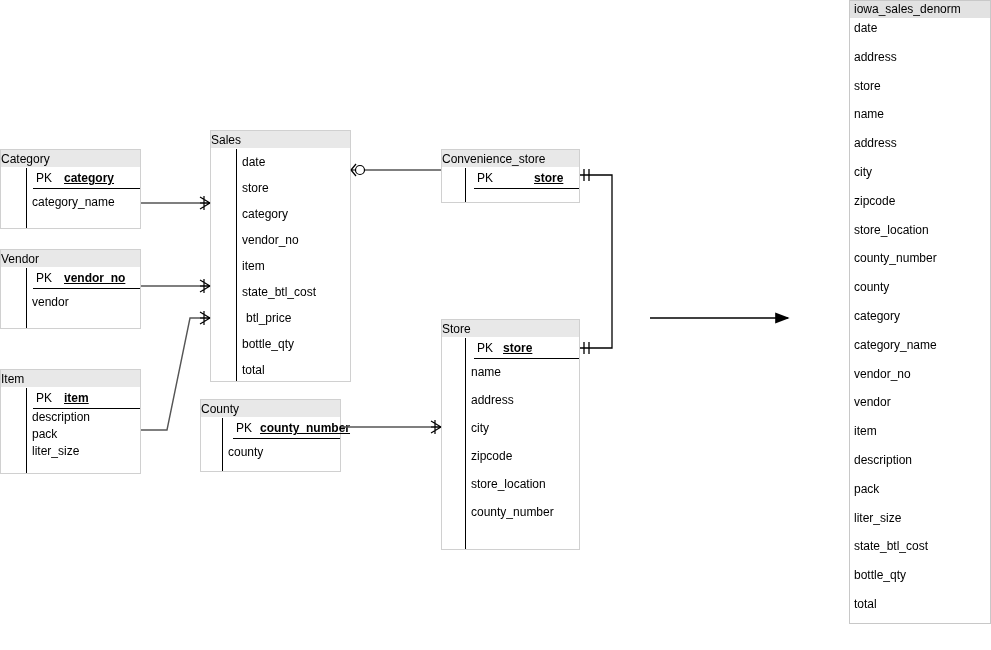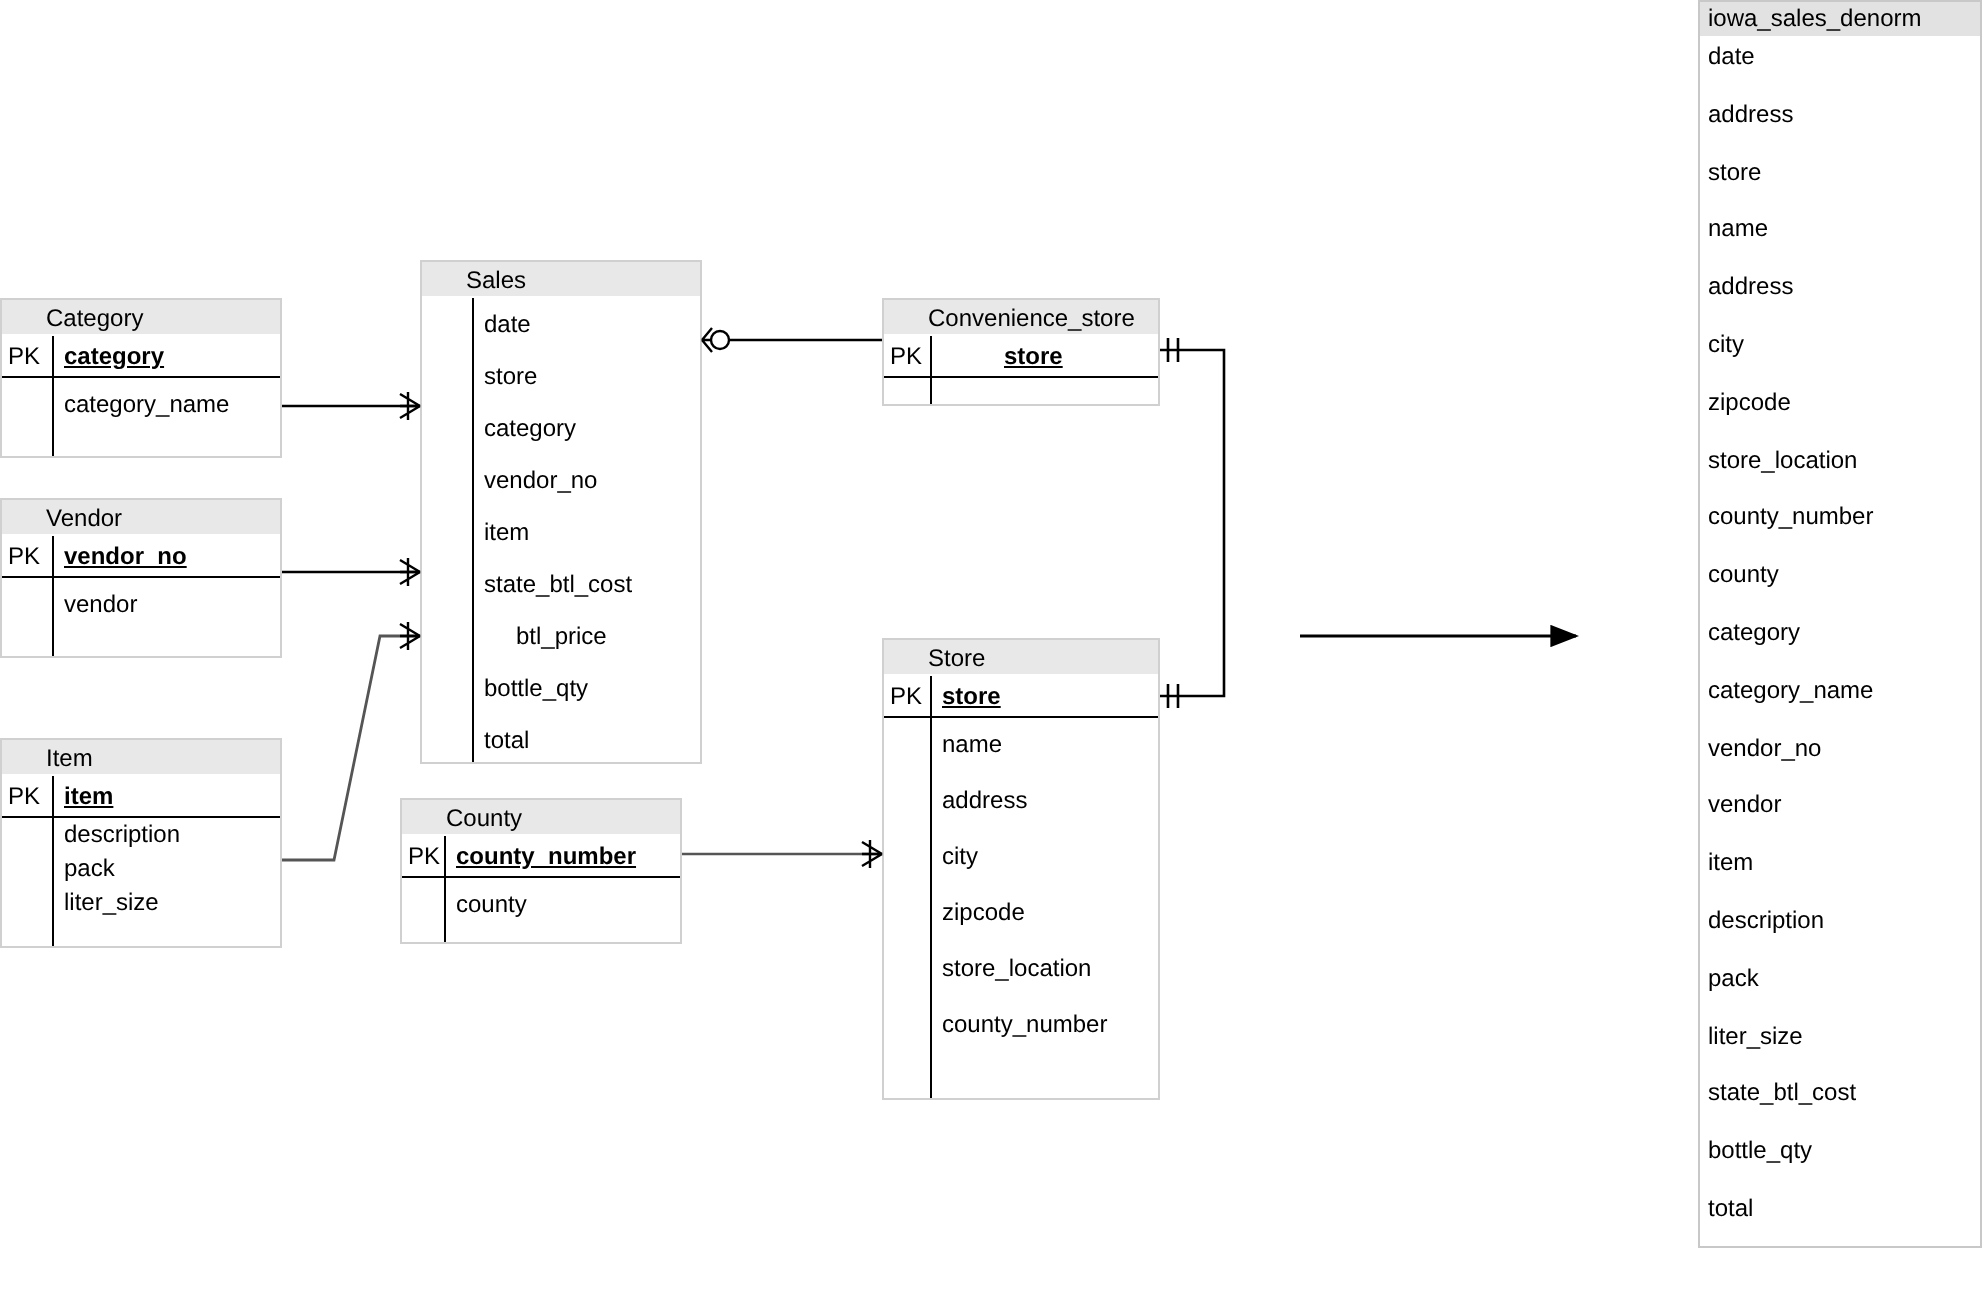--- a/index.html
+++ b/index.html
@@ -28,21 +28,21 @@
     box-sizing: border-box;
     background: #ffffff;
     border: 1px solid #d0d0d0;
   }
   .entity-header {
     box-sizing: border-box;
     background: #e8e8e8;
     border-bottom: 1px solid #ffffff;
     height: 18px;
     line-height: 18px;
-    padding-left: 22px;
+    padding-left: 0;
     font-size: 12px;
     color: #000;
     white-space: nowrap;
   }
   .entity-body {
     position: relative;
   }
   
   .gutter-rule {
     position: absolute;
@@ -50,20 +50,21 @@
     bottom: 0;
     width: 0;
     border-left: 1.5px solid #000000;
   }
   .pk-row {
     position: relative;
     height: 20px;
     line-height: 20px;
     border-bottom: 1.5px solid #000000;
     white-space: nowrap;
+    margin-left: 32px;
   }
   .pk-tag {
     position: absolute;
     left: 3px;
     top: 0;
     font-size: 12px;
   }
   .pk-name {
     position: absolute;
     top: 0;
@@ -195,21 +196,21 @@
       <div class="attr-row" style="height:26px;">
         <span class="attr-name" style="left:31px;">vendor_no</span>
       </div>
       <div class="attr-row" style="height:26px;">
         <span class="attr-name" style="left:31px;">item</span>
       </div>
       <div class="attr-row" style="height:26px;">
         <span class="attr-name" style="left:31px;">state_btl_cost</span>
       </div>
       <div class="attr-row" style="height:26px;">
-        <span class="attr-name" style="left:47px;">btl_price</span>
+        <span class="attr-name" style="left:35px;">btl_price</span>
       </div>
       <div class="attr-row" style="height:26px;">
         <span class="attr-name" style="left:31px;">bottle_qty</span>
       </div>
       <div class="attr-row" style="height:26px;">
         <span class="attr-name" style="left:31px;">total</span>
       </div>
     </div>
   </div>
 

